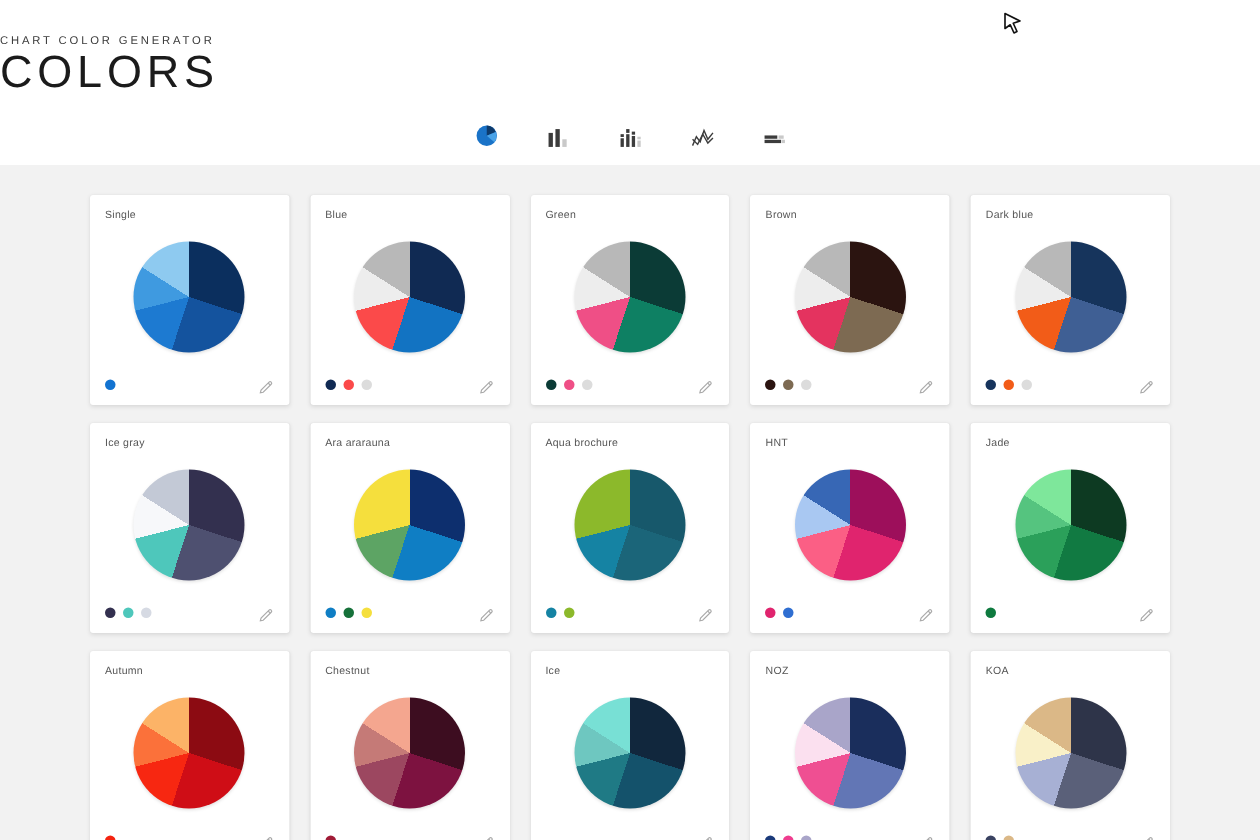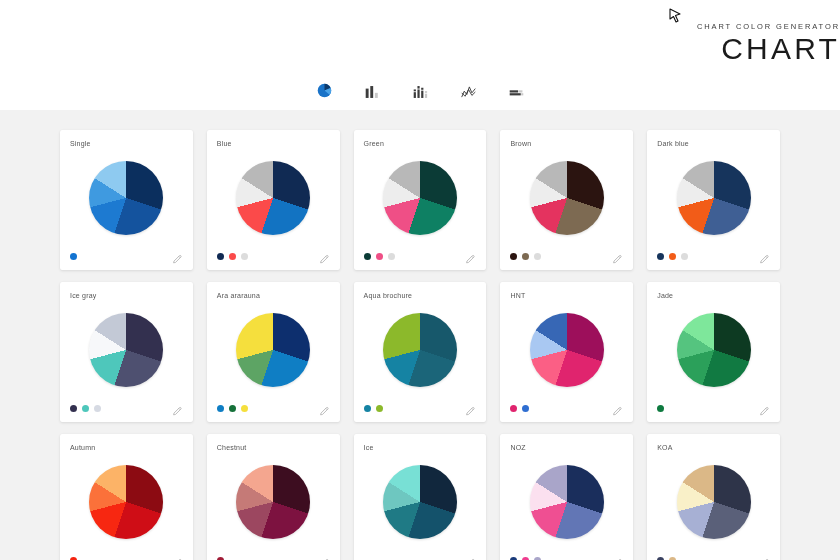--- a/index.html
+++ b/index.html
@@ -15,21 +15,21 @@
     background: #f2f2f2;
     color: #222;
     -webkit-font-smoothing: antialiased;
   }
 
   
   .header {
     background: #ffffff;
     height: 110px;
     position: relative;
-    text-align: right;
+    text-align: left;
     padding-top: 22px;
   }
 
   .eyebrow {
     font-size: 7.5px;
     letter-spacing: 1.9px;
     color: #3a3a3a;
     font-weight: 400;
     text-transform: uppercase;
   }
@@ -142,21 +142,21 @@
     opacity: 0.55;
     cursor: pointer;
   }
 </style>
 </head>
 <body>
 
 <div class="header">
 
   <div class="eyebrow">CHART COLOR GENERATOR</div>
-  <div class="wordmark">CHART</div>
+  <div class="wordmark">COLORS</div>
 
   <span class="cursor-arrow">
     <svg viewBox="0 0 14 16" width="14" height="16">
       <path d="M2 1 L12 6 L7.5 7.5 L10 13 L8 14 L5.5 8.5 L2 11 Z" fill="none" stroke="#111" stroke-width="1.1" stroke-linejoin="round"></path>
     </svg>
   </span>
 
   <div class="toolbar">
 
     <button class="tool-btn">

